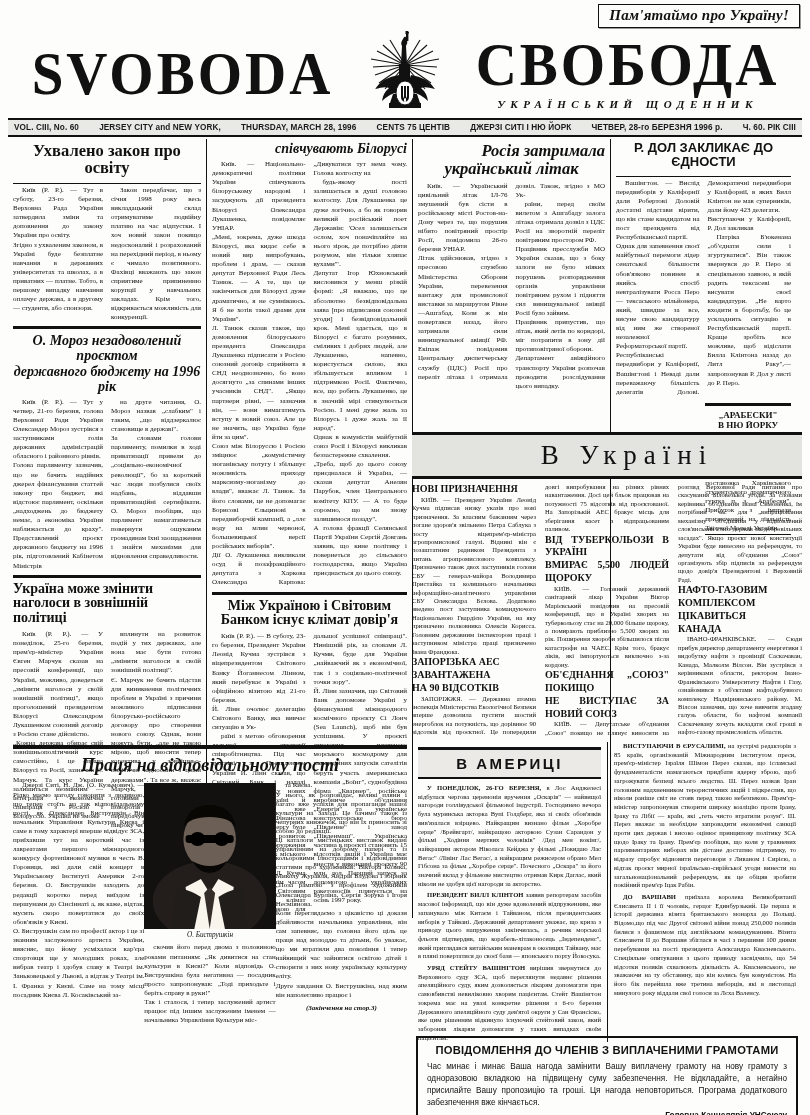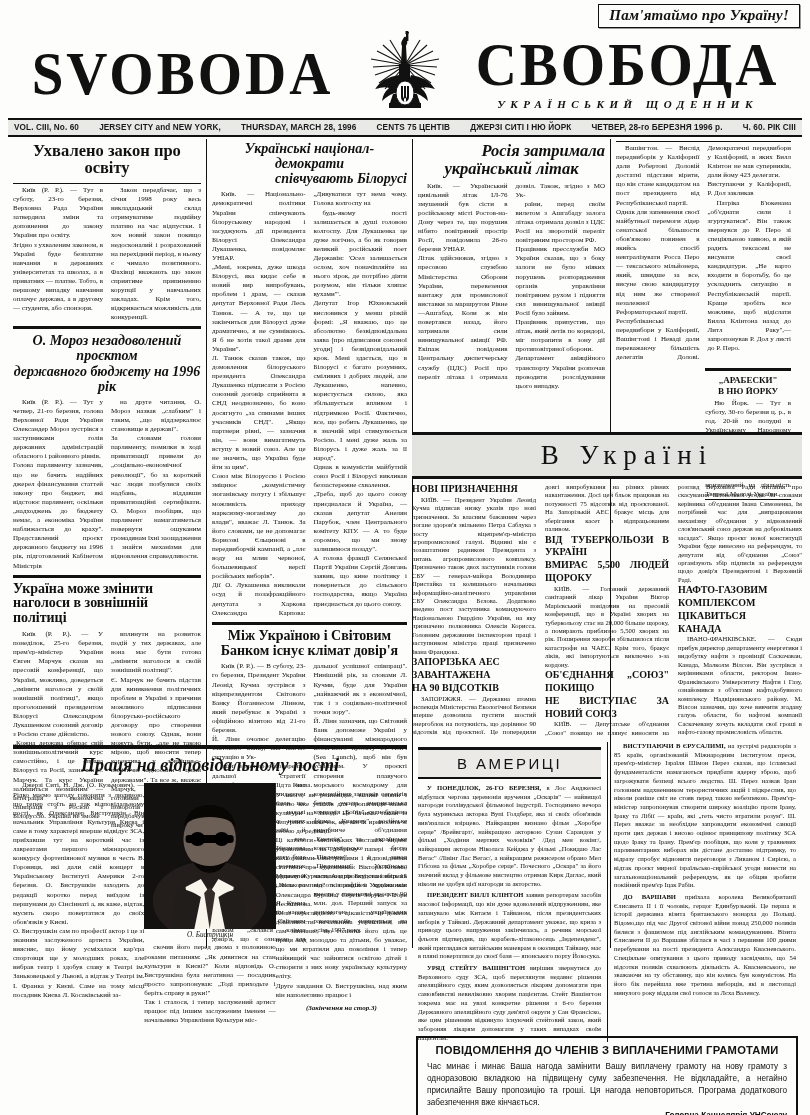--- a/index.html
+++ b/index.html
@@ -113,21 +113,21 @@
   .band-sub {
     font-family:"Liberation Serif",serif; font-weight:bold;
     font-size: 10px; letter-spacing: 2.2px; margin-top: 2px;
   }
   .band-sm {
     border-top: 3px solid #111; border-bottom: 2px solid #111;
     background:#eceae7; text-align:center; padding: 5px 0;
     margin: 5px 0 5px 0;
   }
   .band-sm-title {
-    font-family:"Liberation Sans",sans-serif; font-weight:normal;
+    font-family:"Liberation Sans",sans-serif; font-weight:bold;
     font-size: 15px; letter-spacing: 2.5px;
   }
 
   .kicker { font-family:Liberation Serif, serif; font-weight:bold; font-size:10px; margin: 3px 0 2px 0; text-indent:0 !important; }
   .lead-b { font-weight:bold; }
 
   
   .lower-two { display:grid; grid-template-columns: 1fr 1fr; gap:0; }
   .lower-two > div + div { border-left: 1px solid #111; }
   .lower-col { padding: 0 6px; }
@@ -290,21 +290,20 @@
 Є. Марчук не бачить підстав для виникнення політичних проблем в Україні з причини можливого підписання білорусько-російського договору про створення нового союзу. Однак, вони можуть бути, „але не такою мірою, щоб вносити тепер коректива у зовнішньо-політичні відносини з цими державами". Та все ж, вважає Марчук, „треба бути готовими до будь-яких поворотів подій" і передбачувати хоча б на півроку чи на рік наперед.</p>
         </div>
       </div>
 
     </div>
 
     <div class="col">
 
       <div class="sec">
         <div class="hl-italic sec-head-2">
-          <div>Українські націонал-демократи</div>
           <div style="text-align:right">співчувають Білорусі</div>
         </div>
         <div class="body-txt twocol">
           <p style="white-space:pre-line">Київ. — Національно-демократичні політики України співчувають білоруському народові і засуджують дії президента Білорусі Олександра Лукашенка, повідомляє УНІАР.
 „Мені, зокрема, дуже шкода Білорусі, яка кидає себе в новий вир випробувань, проблем і драм, — сказав депутат Верховної Ради Лесь Танюк. — А те, що це закінчиться для Білорусі дуже драматично, я не сумніваюсь. Я б не хотів такої драми для України".
 Л. Танюк сказав також, що домовлення білоруського президента Олександра Лукашенка підписати з Росією союзний договір сприйнята в СНД неоднозначно, бо воно досягнуто „за спинами інших учасників СНД". „Якщо партнери рівні, — зазначив він, — вони вимагатимуть вступу в новий союз. Але це не значить, що Україна буде йти за цим".
 Союз між Білоруссю і Росією зміцнює „комуністичну зюганівську потугу і збільшує можливість приходу марксизму-зюганізму до влади", вважає Л. Танюк. За його словами, це не допомагає Борисові Єльцинові в передвиборчій кампанії, а „ллє воду на млин червоної, большевицької версії російських виборів".
 Дії О. Лукашенка викликали осуд й позафракційного депутата з Харкова Олександра Карпова: „Дивуватися тут нема чому. Голова колгоспу на</p>
           <p style="white-space:pre-line">будь-якому пості залишається в душі головою колгоспу. Для Лукашенка це дуже логічно, а бо як говорив великий російський поет Державін: 'Осел залишається ослом, хоч поначіпляйте на нього зірок, де потрібно діяти розумом, він тільки хляпає вухами'".
 Депутат Ігор Юхновський висловився у менш різкій формі: „Я вважаю, що це абсолютно безвідповідальна заява [про підписання союзної угоди] і безвідповідальний крок. Мені здається, що в Білорусі є багато розумних, сміливих і добрих людей, але Лукашенко, напевно, користується силою, яка збільшується впливом і підтримкою Росії. Фактично, все, що робить Лукашенко, це в значній мірі стимулюється Росією. І мені дуже жаль за Білорусь і дуже жаль за її народ".
@@ -347,20 +346,21 @@
 Працівник припустив, що літак, який летів по коридорі, міг потрапити в зону дії протиповітряної оборони.
 Департамент авіяційного транспорту України розпочав проводити розслідування цього випадку.</p>
         </div>
       </div>
 
     </div>
 
     <div class="col">
 
       <div class="sec">
+        <div class="hl-sans sec-head-3">Р. ДОЛ ЗАКЛИКАЄ ДО ЄДНОСТИ</div>
         <div class="rule-thin"></div>
         <div class="body-txt twocol">
           <p style="white-space:pre-line">Вашінгтон. — Вислід передвиборів у Каліфорнії дали Робертові Доловій достатні підстави вірити, що він стане кандидатом на пост президента від Республіканської партії.
 Однак для запевнення своєї майбутньої перемоги лідер сенатської більшости обов'язково повинен в якийсь спосіб невтралізувати Росса Перо — тексаського мільйонера, який, швидше за все, висуне свою кандидатуру від ним же створеної незалежної Реформаторської партії.
 Республіканські передвибори у Каліфорнії, Вашінгтоні і Неваді дали переважаючу більшість делегатів Долові. Демократичні передвибори у Каліфорнії, в яких Билл Клінтон не мав суперників, дали йому 423 делегати.
 Виступаючи у Каліфорнії, Р. Дол закликав</p>
           <p style="white-space:pre-line">Патріка Б'юкенана „об'єднати сили і згуртуватися". Він також звернувся до Р. Перо зі спеціяльною заявою, в якій радить тексасеві не висувати своєї кандидатури. „Не варто входити в боротьбу, бо це ускладнить ситуацію в Республіканській партії. Краще зробіть все можливе, щоб відіслати Билла Клінтона назад до Литл Раку",— запропонував Р. Дол у листі до Р. Перо.</p>
         </div>
       </div>
 

